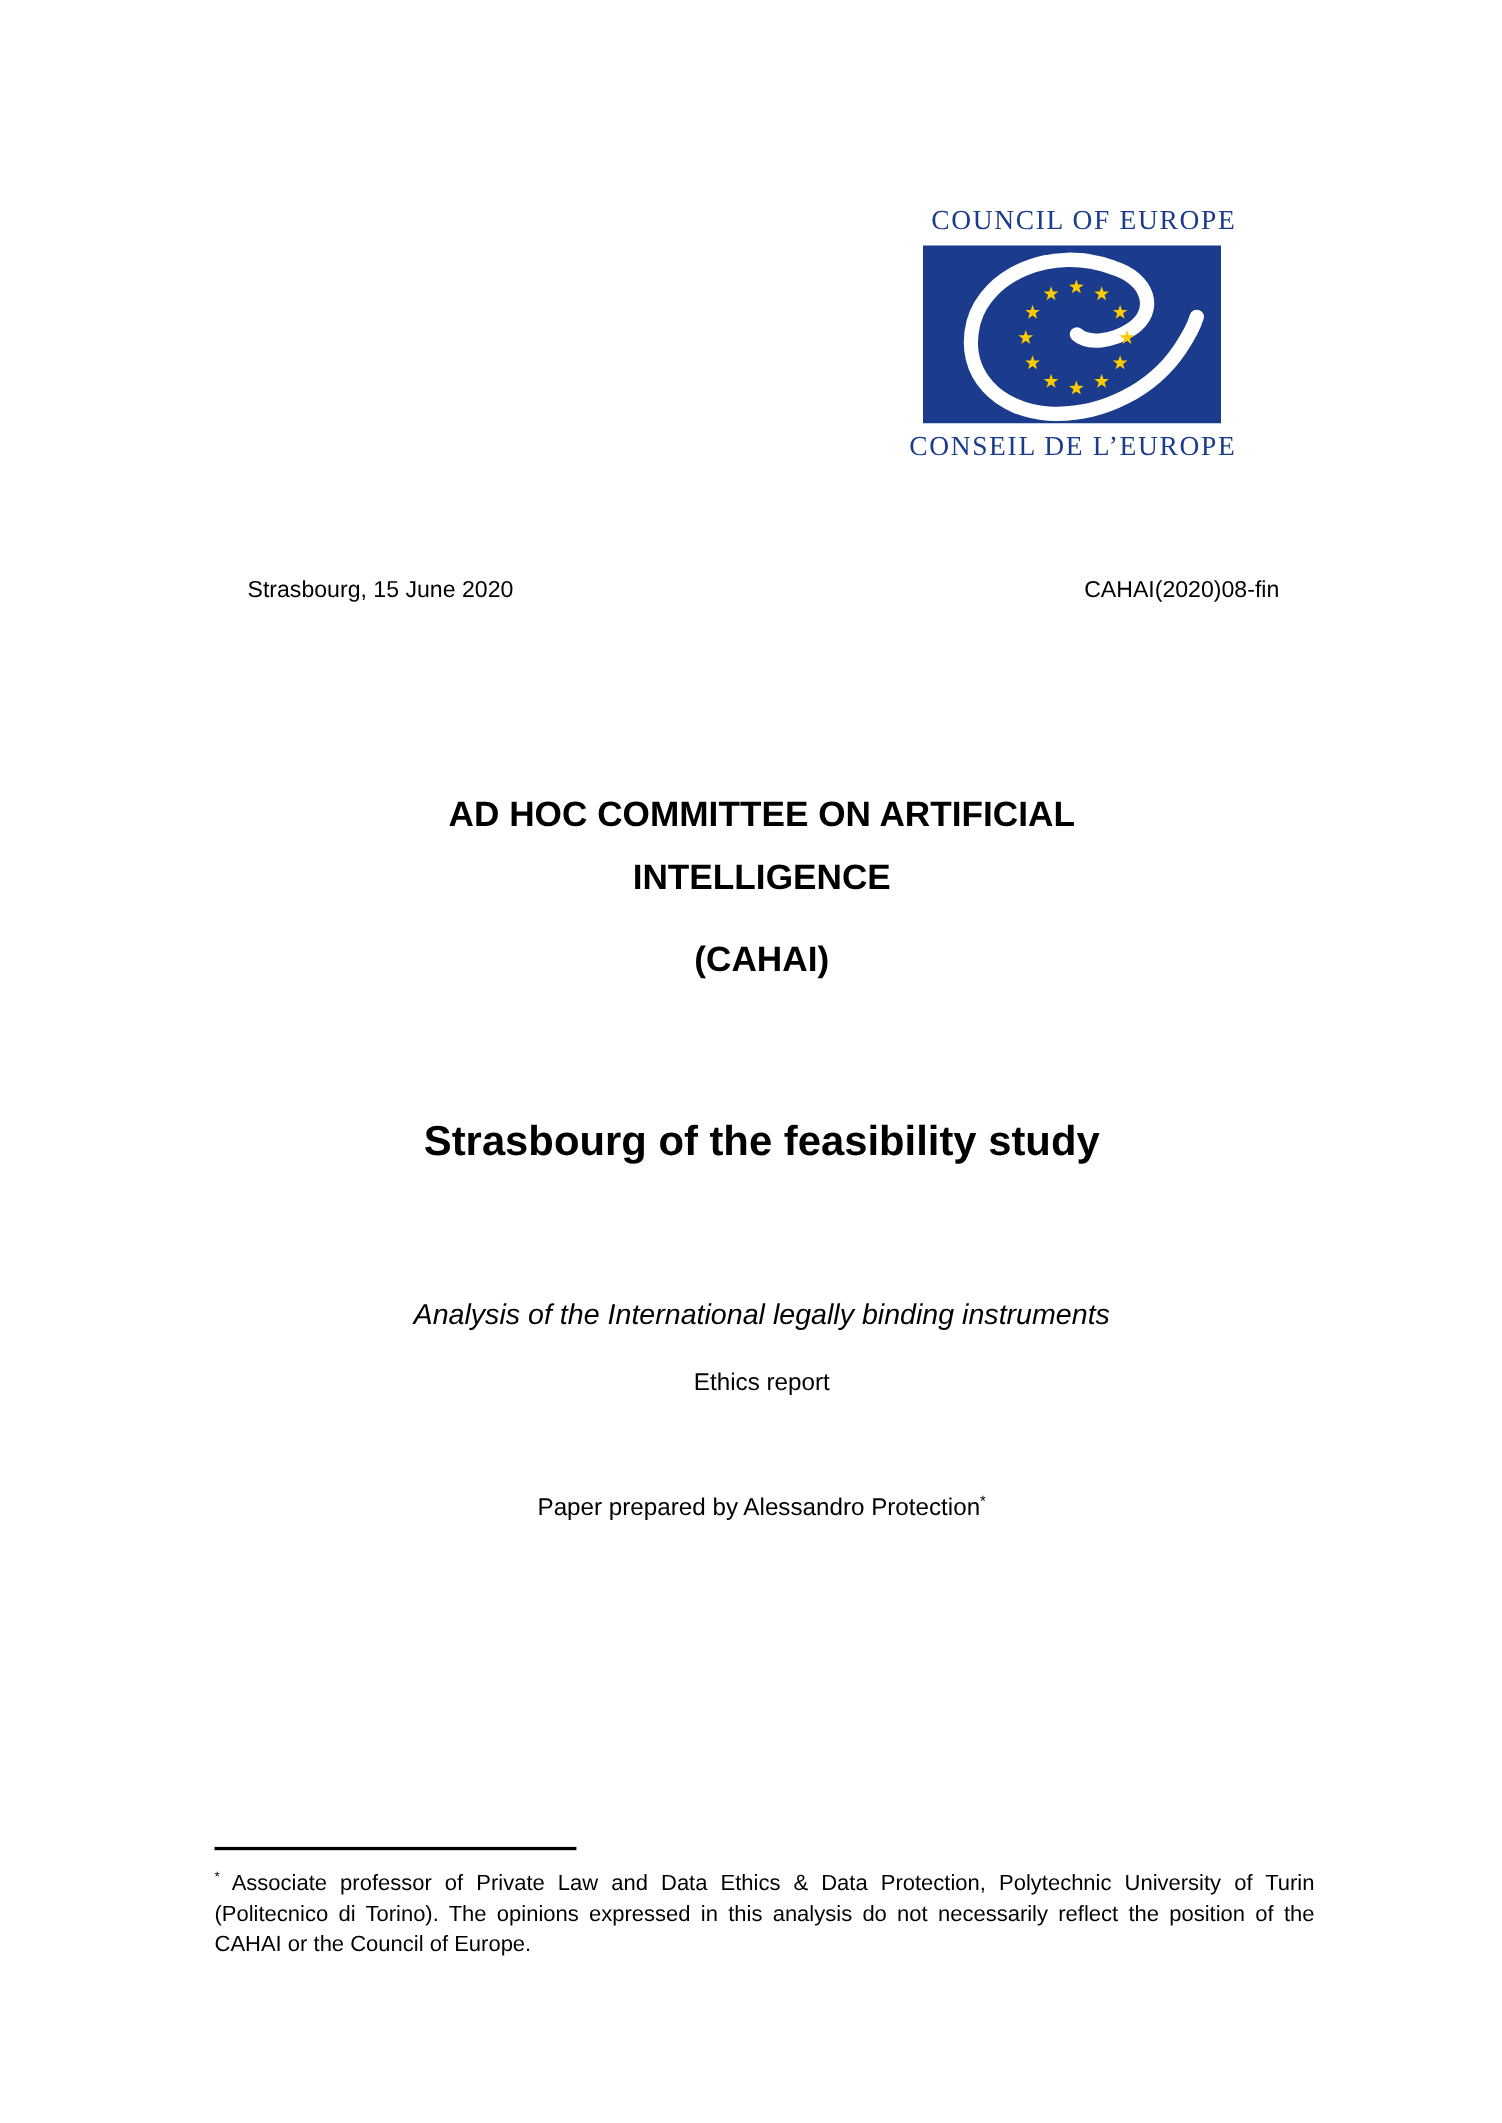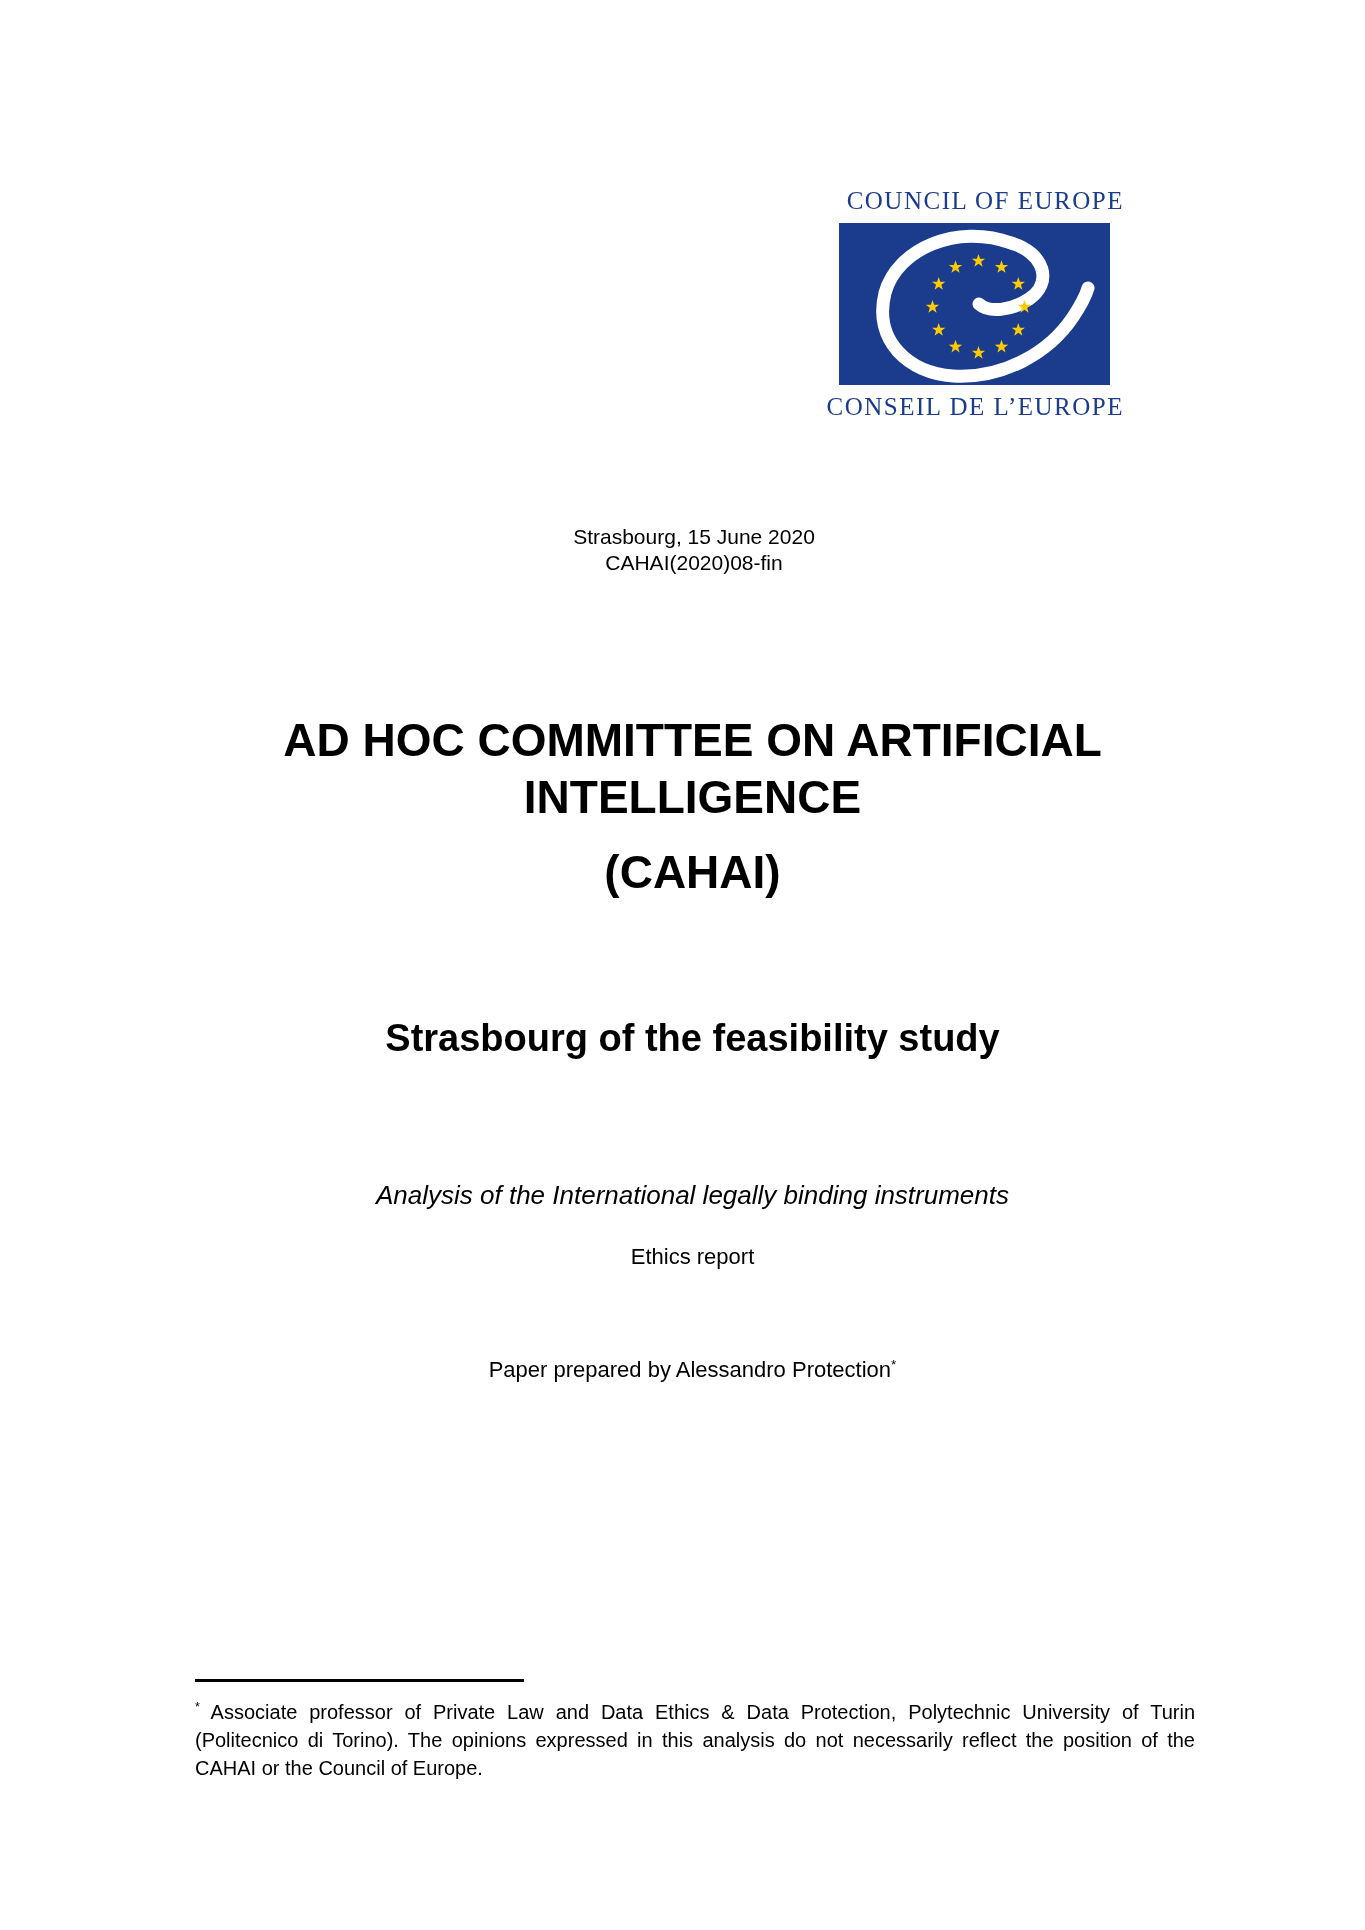--- a/index.html
+++ b/index.html
@@ -31,28 +31,28 @@
     color:var(--logo-blue);
     white-space:nowrap;
   }
   .logo-wordmark.top{margin-bottom:9px;}
   .logo-wordmark.bottom{margin-top:9px;}
   .emblem{display:block;margin:0 auto;}
 
   
   .header-row{
     position:absolute;left:225px;top:524px;width:938px;
-    display:flex;justify-content:space-between;align-items:center;
-    font-size:21px;line-height:26px;flex-direction:column;
+    display:flex;justify-content:space-between;align-items:flex-end;
+    font-size:21px;line-height:26px;
   }
 
   
   .center-col{position:absolute;left:196px;width:993px;text-align:center;}
 
-  .main-title{top:712px;font-weight:bold;font-size:46px;line-height:57px;}
+  .main-title{top:712px;font-weight:bold;font-size:32px;line-height:57px;}
   .main-title .acronym{margin-top:18px;}
 
   .subtitle{top:1015px;font-weight:bold;font-size:38px;line-height:46px;}
 
   .analysis-line{top:1181px;font-size:26px;line-height:28px;font-style:italic;}
   .report-line{top:1243px;font-size:22px;line-height:28px;}
   .author-line{top:1355px;font-size:22px;line-height:30px;}
 
   sup{font-size:0.62em;vertical-align:super;line-height:0;}
 

